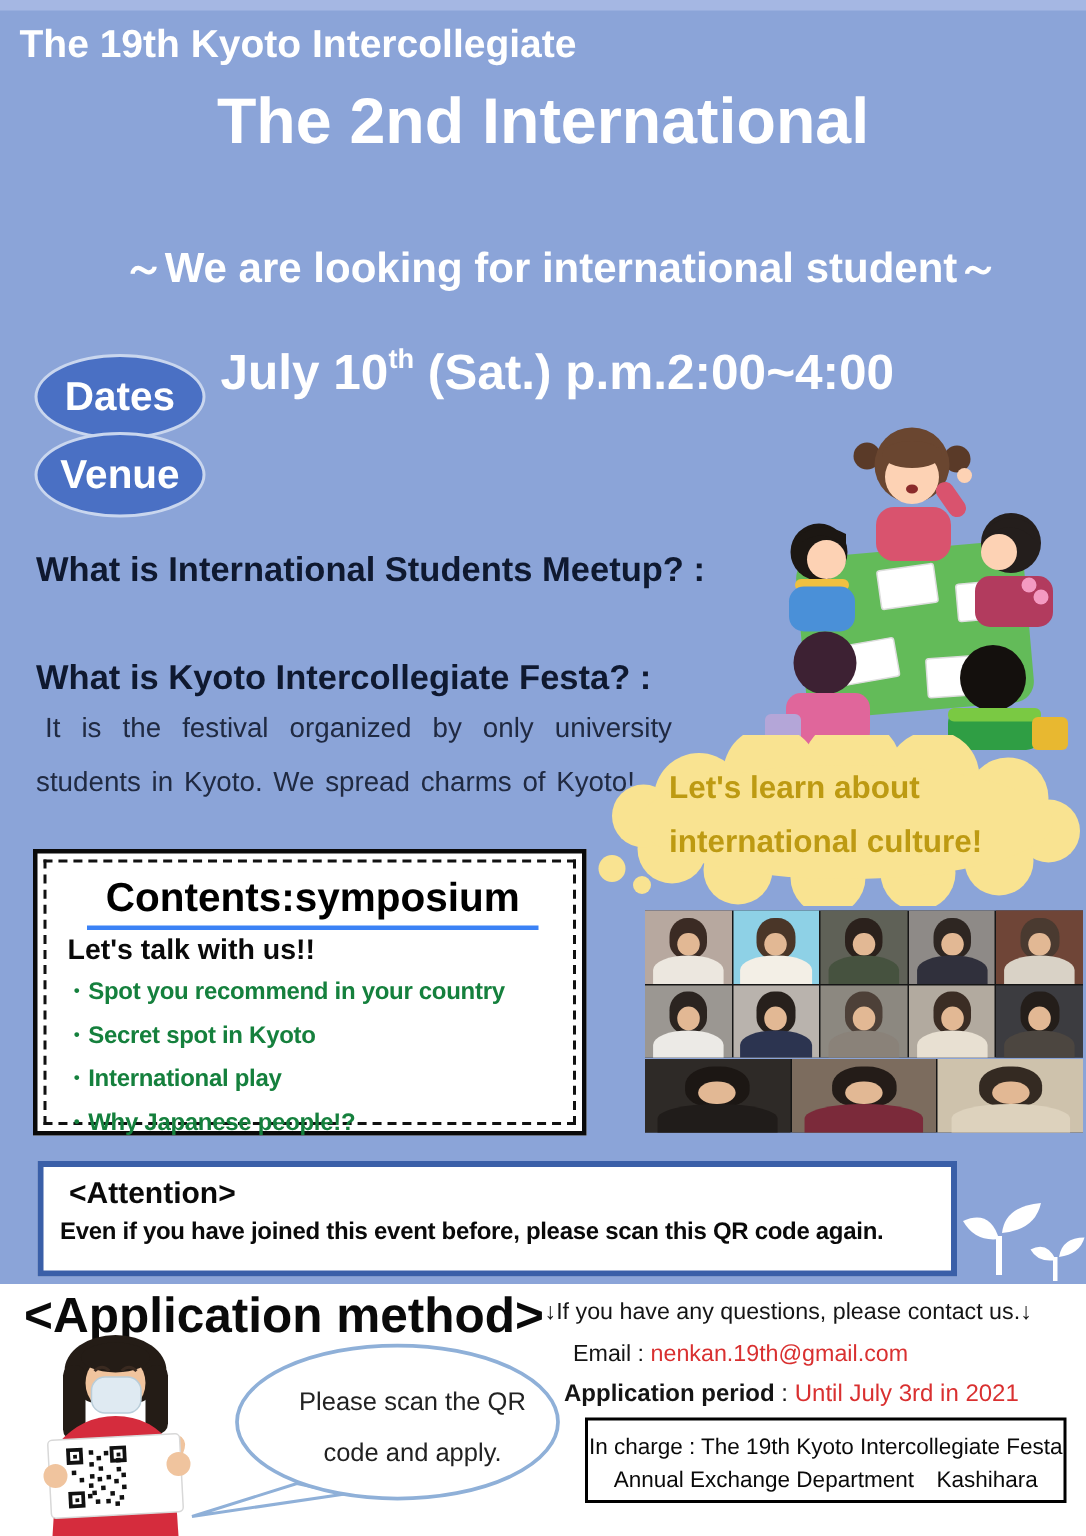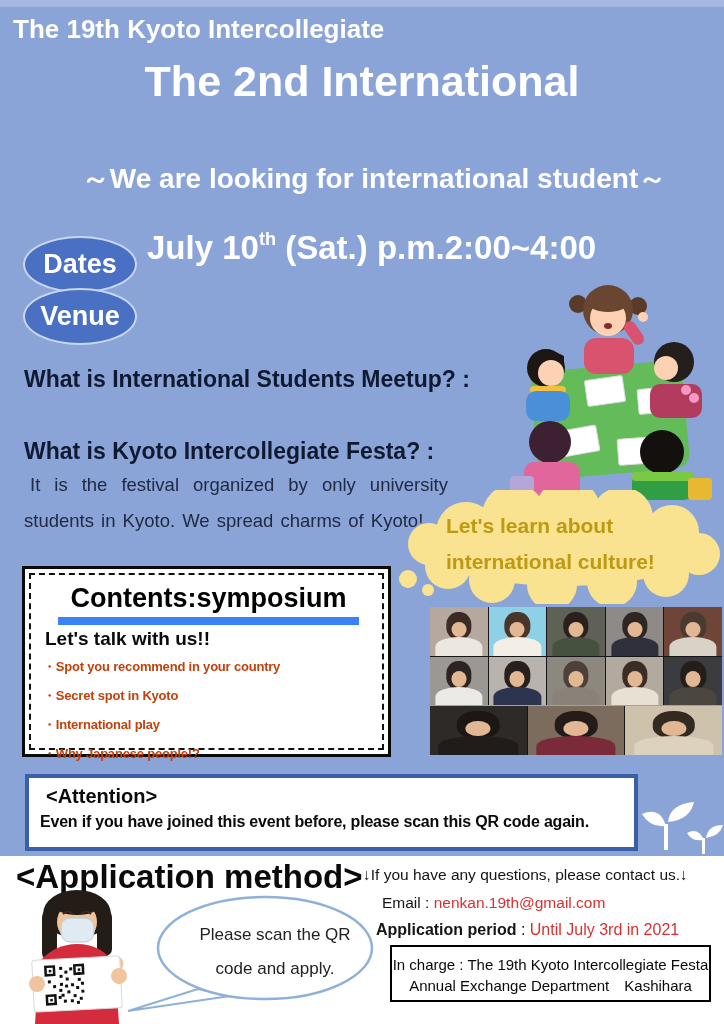--- a/index.html
+++ b/index.html
@@ -41,23 +41,23 @@
   
   .tb-shape{ position:absolute; left:396px; top:490px; }
   .tb-text{ position:absolute; left:446px; top:508px; font-size:21px; font-weight:700;
             color:#bd9a12; line-height:36px; white-space:nowrap; }
 
   
   .contents-box{ position:absolute; left:22px; top:566px; width:369px; height:191px;
                  background:#fff; border:3px solid #0a0a0a; }
   .contents-inner{ position:absolute; inset:4px; border:2px dashed #111; padding:6px 8px 0 12px; }
   .cb-title{ width:fit-content; margin:2px auto 3px; font-size:27px; font-weight:700; color:#000;
-             border-bottom:8px solid #3b82f6; padding:0 12px 3px; white-space:nowrap; }
+             border-bottom:3px solid #3b82f6; padding:0 12px 3px; white-space:nowrap; }
   .cb-intro{ font-size:19px; font-weight:700; color:#0a0a0a; margin:3px 0 2px 2px; white-space:nowrap; }
-  .cb-item{ font-size:13px; font-weight:700; color:#c2410c; line-height:29px;
+  .cb-item{ font-size:16px; font-weight:700; color:#15803d; line-height:29px;
             letter-spacing:-0.2px; white-space:nowrap; }
 
   
   .video-grid-top{ position:absolute; left:430px; top:607px; width:292px; height:98px;
                    display:grid; grid-template-columns:repeat(5,1fr); grid-template-rows:repeat(2,1fr);
                    gap:1px; background:#161616; }
   .video-grid-bottom{ position:absolute; left:430px; top:706px; width:292px; height:49px;
                       display:grid; grid-template-columns:repeat(3,1fr); gap:1px; background:#161616; }
   .vtile{ position:relative; overflow:hidden; }
   .vhead{ position:absolute; left:50%; top:10%; width:44%; height:56%;

